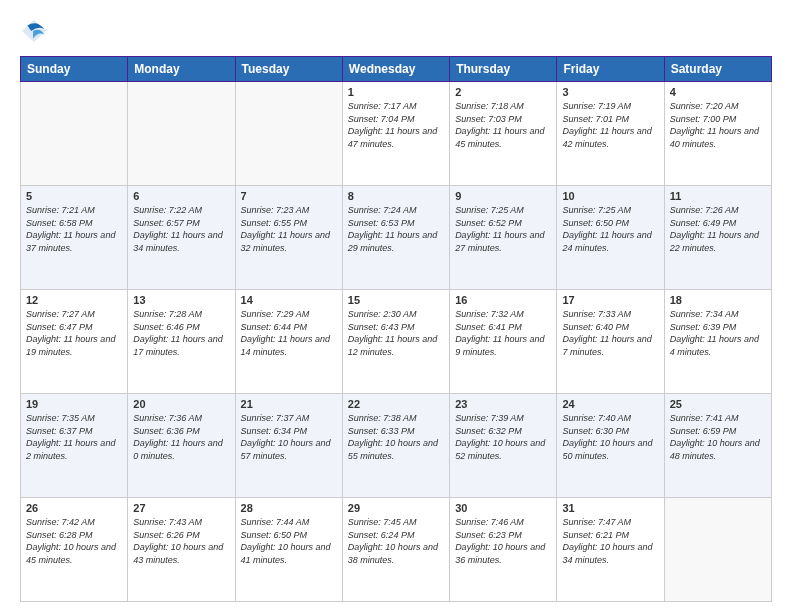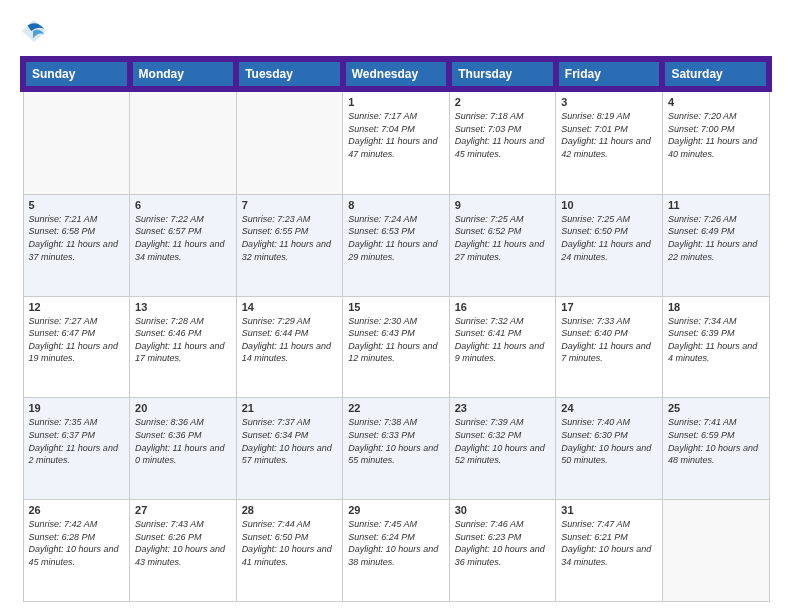--- a/index.html
+++ b/index.html
@@ -56,21 +56,21 @@
       border-collapse: collapse;
       flex: 1;
     }
     .calendar th {
       background: #2a6db5;
       color: #fff;
       font-size: 12px;
       font-weight: bold;
       text-align: left;
       padding: 5px 6px;
-      border: 6px solid #4c1d95;
+      border: 1px solid #4c1d95;
     }
     .calendar td {
       border: 1px solid #ccc;
       vertical-align: top;
       padding: 4px 5px;
       font-size: 9.5px;
       color: #333;
       background: #fff;
       width: calc(100% / 7);
     }
@@ -142,21 +142,21 @@
           </td>
           <td>
             <span class="day-num">2</span>
             <div class="day-info">Sunrise: 7:18 AM
 Sunset: 7:03 PM
 Daylight: 11 hours
 and 45 minutes.</div>
           </td>
           <td>
             <span class="day-num">3</span>
-            <div class="day-info">Sunrise: 8:19 AM
+            <div class="day-info">Sunrise: 7:19 AM
 Sunset: 7:01 PM
 Daylight: 11 hours
 and 42 minutes.</div>
           </td>
           <td>
             <span class="day-num">4</span>
             <div class="day-info">Sunrise: 7:20 AM
 Sunset: 7:00 PM
 Daylight: 11 hours
 and 40 minutes.</div>
@@ -267,21 +267,21 @@
         <tr>
           <td>
             <span class="day-num">19</span>
             <div class="day-info">Sunrise: 7:35 AM
 Sunset: 6:37 PM
 Daylight: 11 hours
 and 2 minutes.</div>
           </td>
           <td>
             <span class="day-num">20</span>
-            <div class="day-info">Sunrise: 8:36 AM
+            <div class="day-info">Sunrise: 7:36 AM
 Sunset: 6:36 PM
 Daylight: 11 hours
 and 0 minutes.</div>
           </td>
           <td>
             <span class="day-num">21</span>
             <div class="day-info">Sunrise: 7:37 AM
 Sunset: 6:34 PM
 Daylight: 10 hours
 and 57 minutes.</div>

